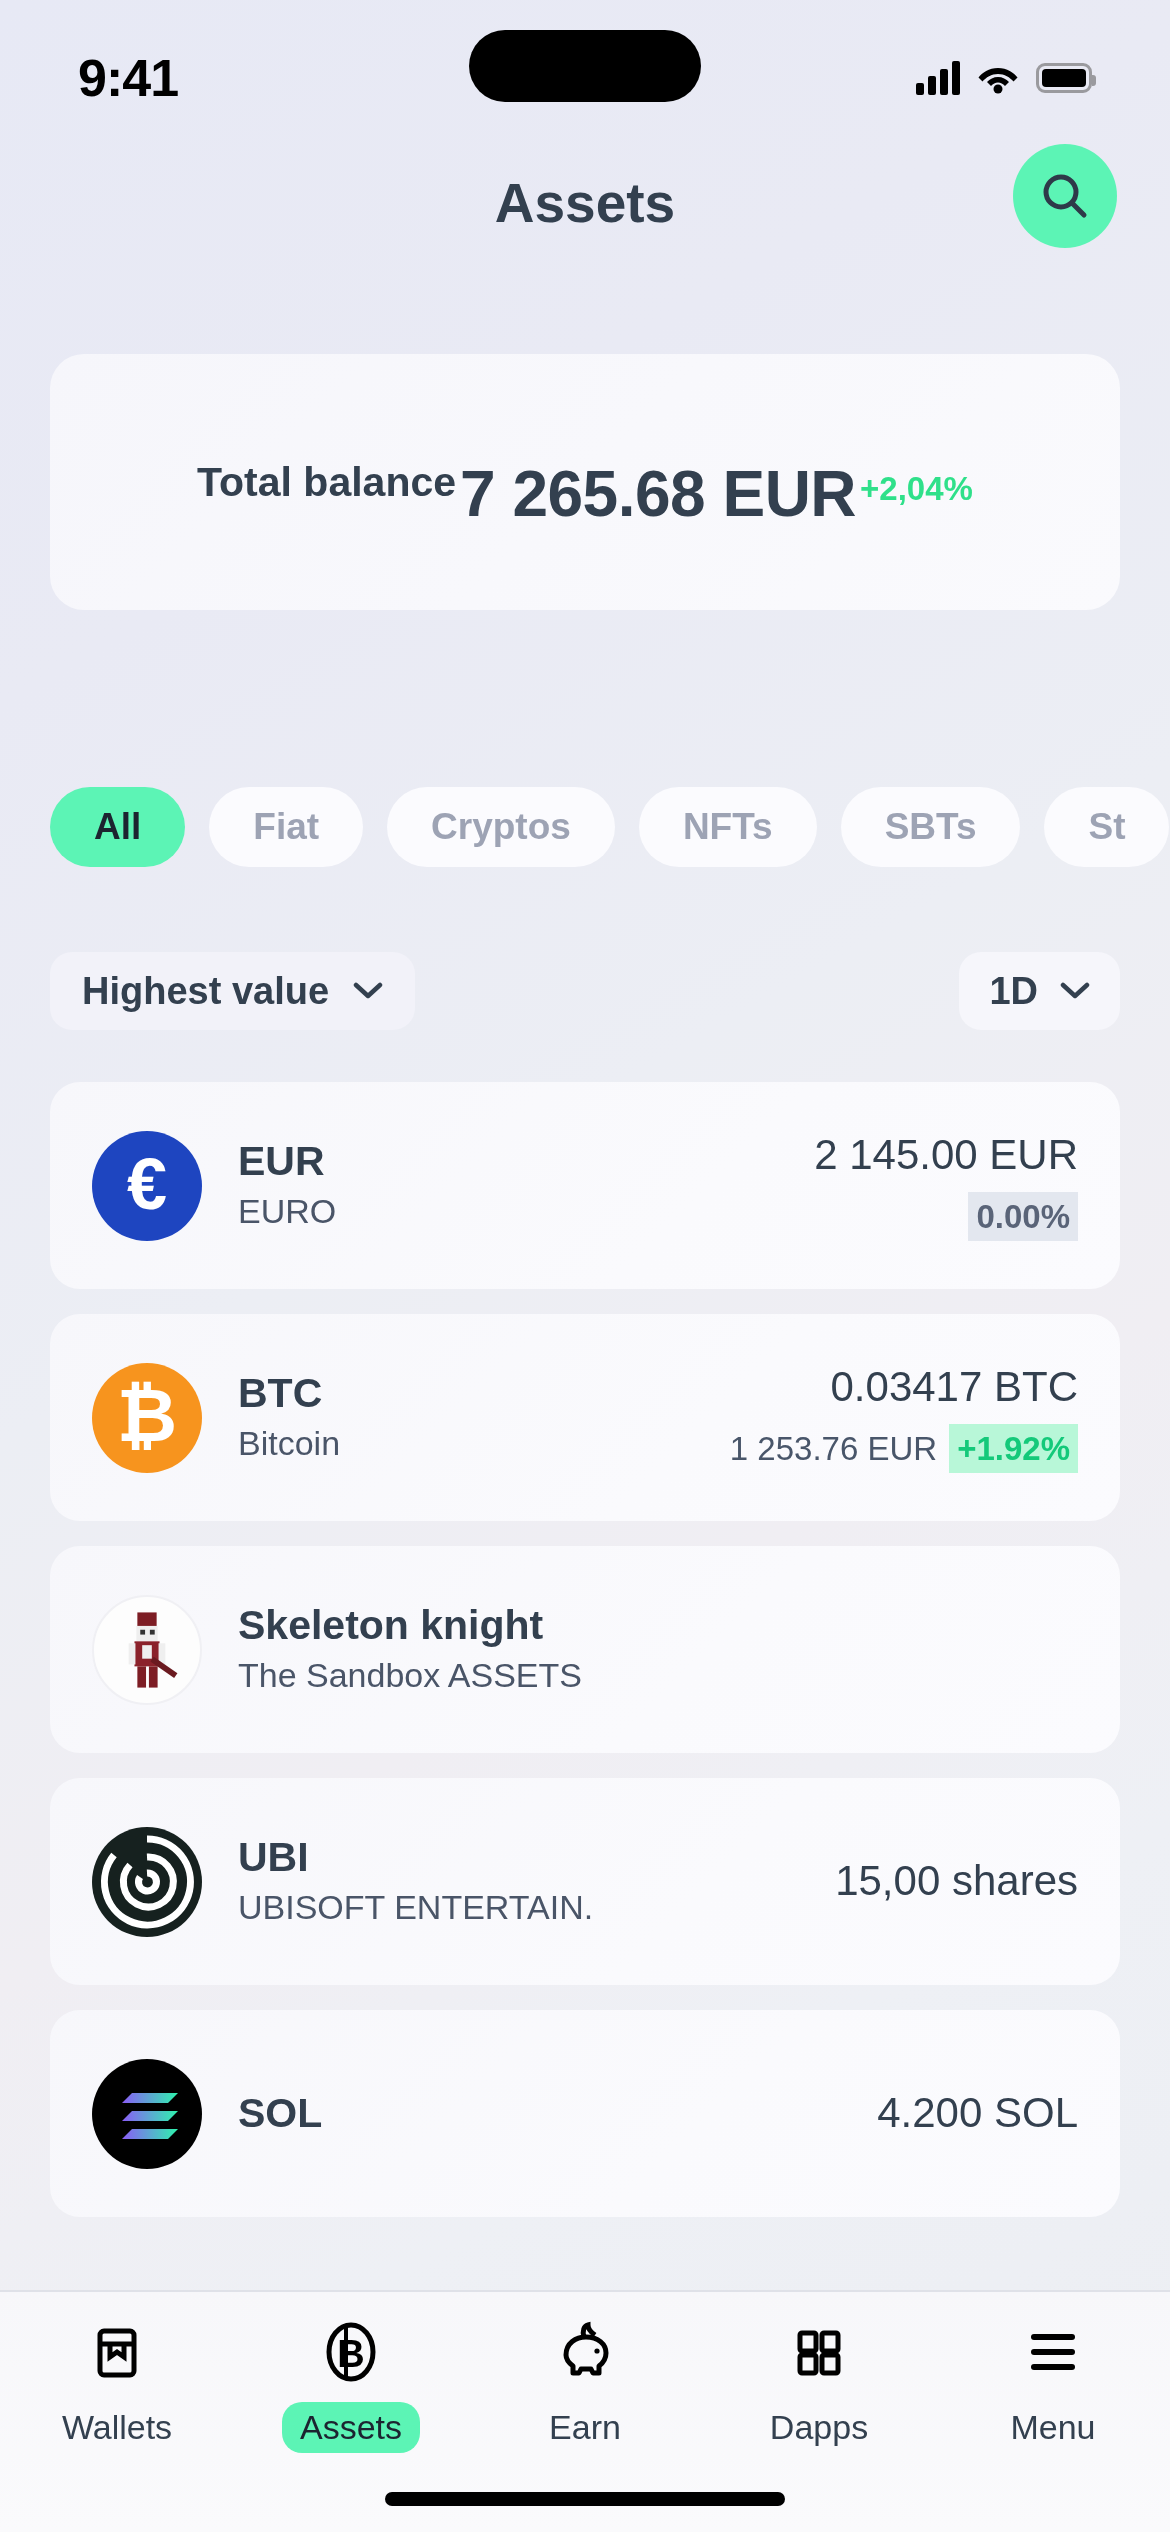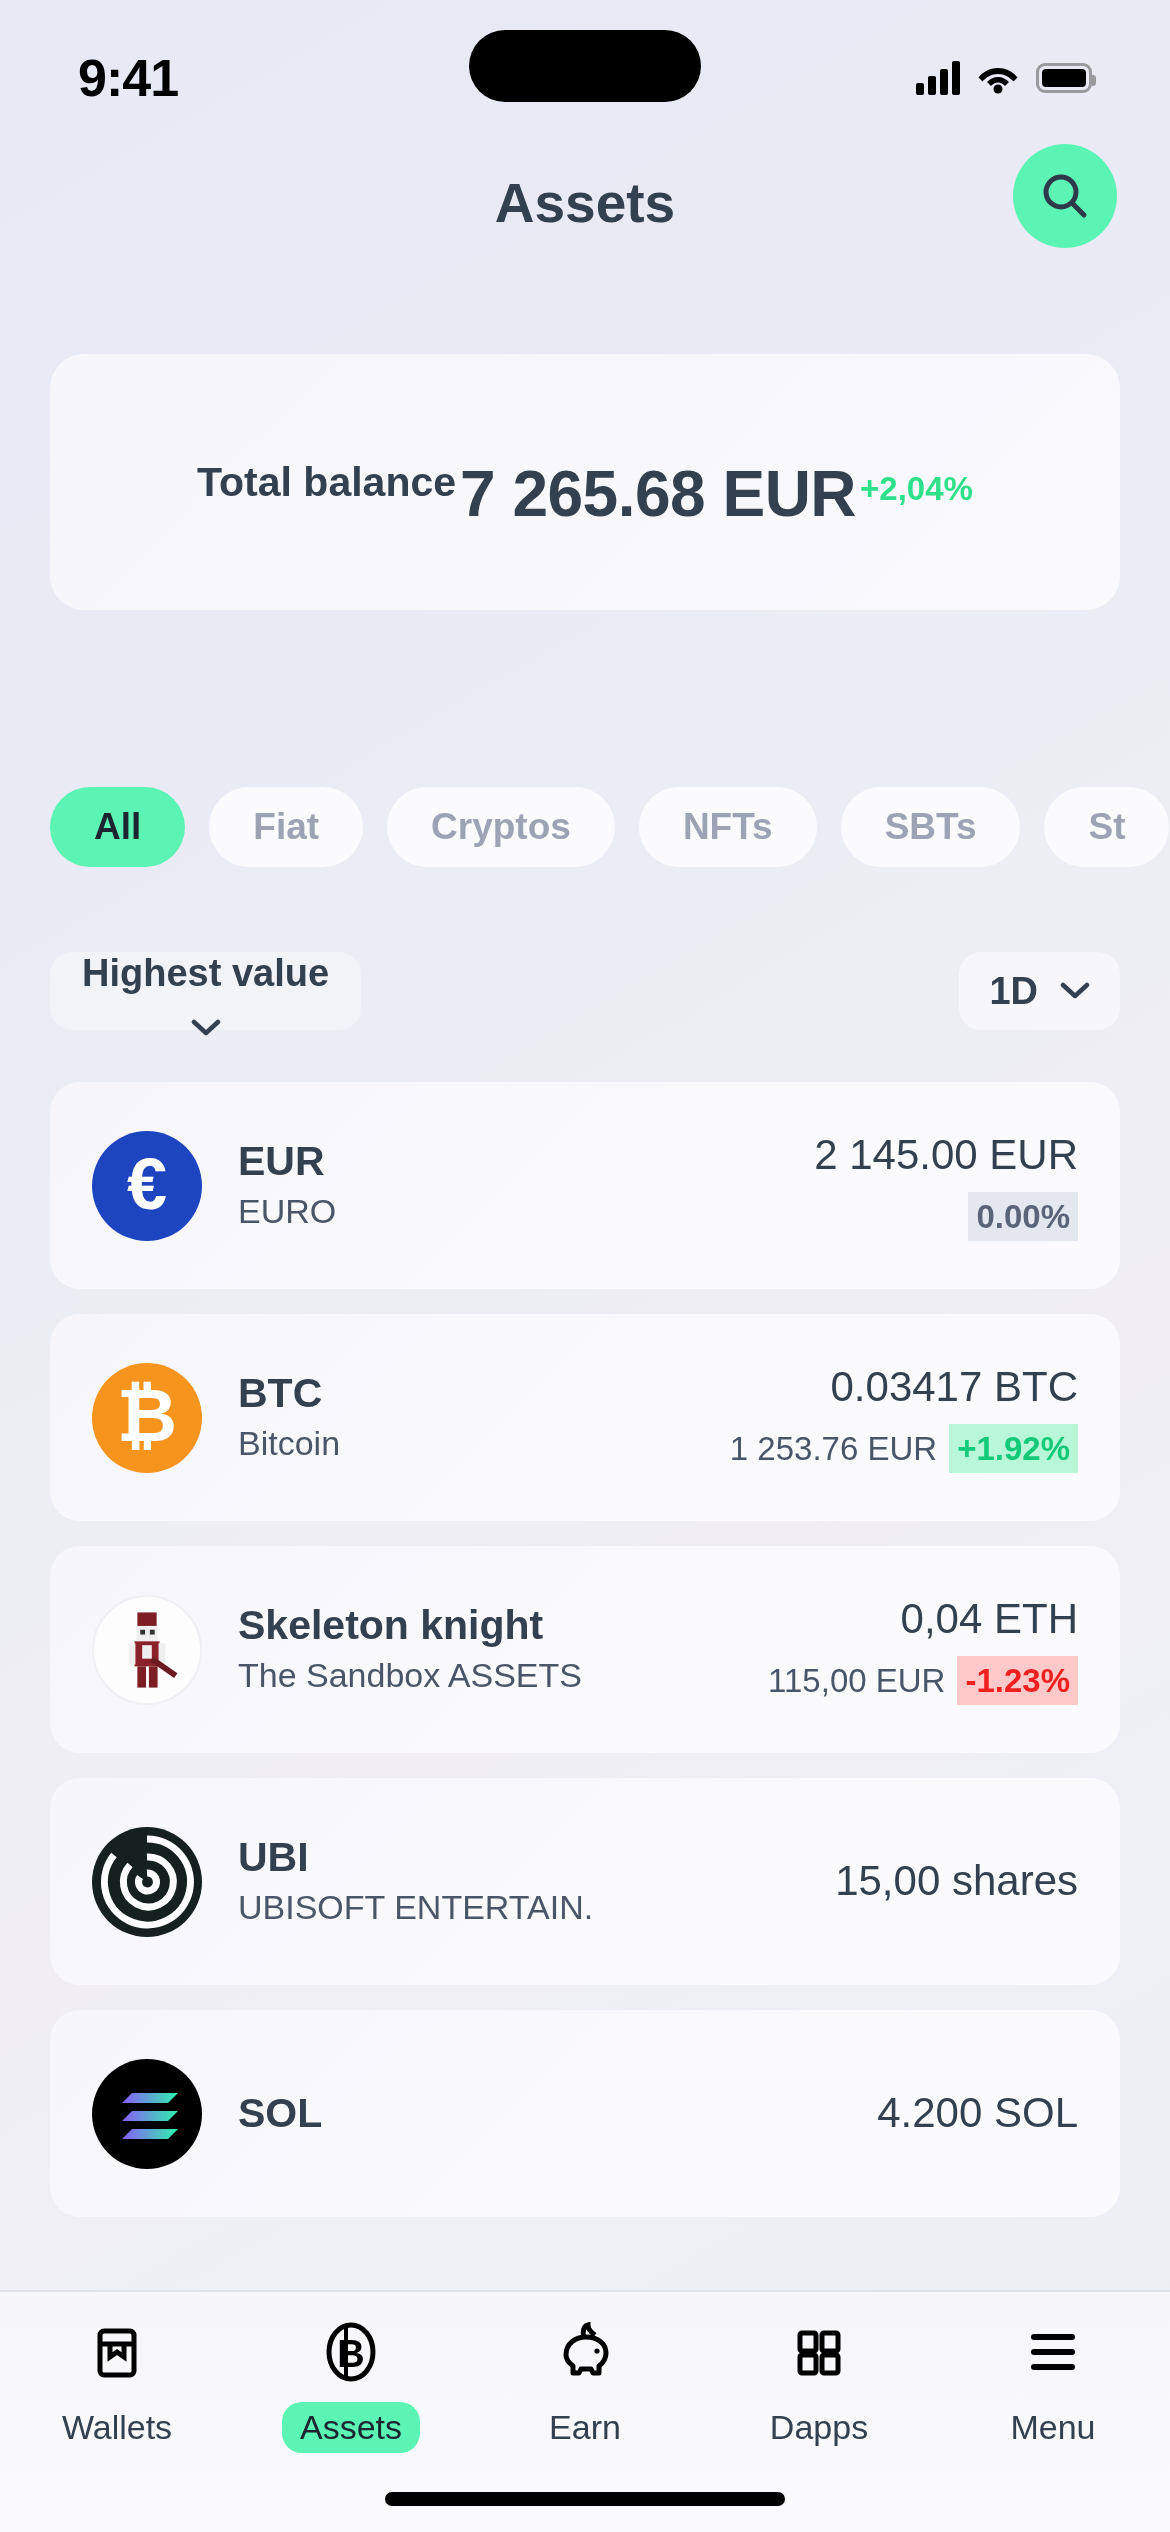--- a/index.html
+++ b/index.html
@@ -89,21 +89,21 @@
   .chip.active { background: #5cf4b5; color: #1c2430; }
 
   
   .sortrow {
     position: absolute; top: 952px; left: 0; width: 1170px; height: 100px;
   }
   .sort-sel {
     position: absolute; left: 50px; top: 0;
     height: 78px; border-radius: 22px; background: #f2f2f9;
     display: flex; align-items: center; gap: 24px;
-    padding: 0 32px; cursor: pointer; border: none; flex-direction: column;
+    padding: 0 32px; cursor: pointer; border: none;
   }
   .sort-sel span, .range-sel span { font-size: 38px; font-weight: 700; color: #33404f; }
   .range-sel {
     position: absolute; right: 50px; top: 0;
     height: 78px; border-radius: 22px; background: #f6f6fb;
     display: flex; align-items: center; gap: 22px;
     padding: 0 30px; cursor: pointer; border: none;
   }
   .chev { width: 30px; height: 18px; flex: 0 0 auto; }
 
@@ -282,27 +282,20 @@
           <rect x="67" y="48" width="7" height="22" fill="#efefef"></rect>
           <rect x="45" y="72" width="9" height="22" fill="#7d1d24"></rect>
           <rect x="57" y="72" width="9" height="22" fill="#7d1d24"></rect>
           <rect x="62" y="62" width="30" height="6" transform="rotate(35 62 62)" fill="#6b1a20"></rect>
         </svg>
       </div>
       <div class="asset-names">
         <div class="asset-sym">Skeleton knight</div>
         <div class="asset-name">The Sandbox ASSETS</div>
       </div>
-      <div class="asset-values">
-        <div class="asset-qty">0,04 ETH</div>
-        <div class="asset-sub">
-          <span class="asset-fiat">115,00 EUR</span>
-          <span class="pct down">-1.23%</span>
-        </div>
-      </div>
     </div>
     <div class="asset-row">
       <div class="asset-icon ubi-ico">
         <svg width="110" height="110" viewBox="0 0 110 110">
           <g fill="none" stroke="#fff" stroke-width="7">
             <path d="M55 12 A43 43 0 1 1 22 28"></path>
             <path d="M55 30 A25 25 0 1 1 38 38"></path>
             <path d="M55 46 A9 9 0 1 1 48 50"></path>
           </g>
         </svg>

